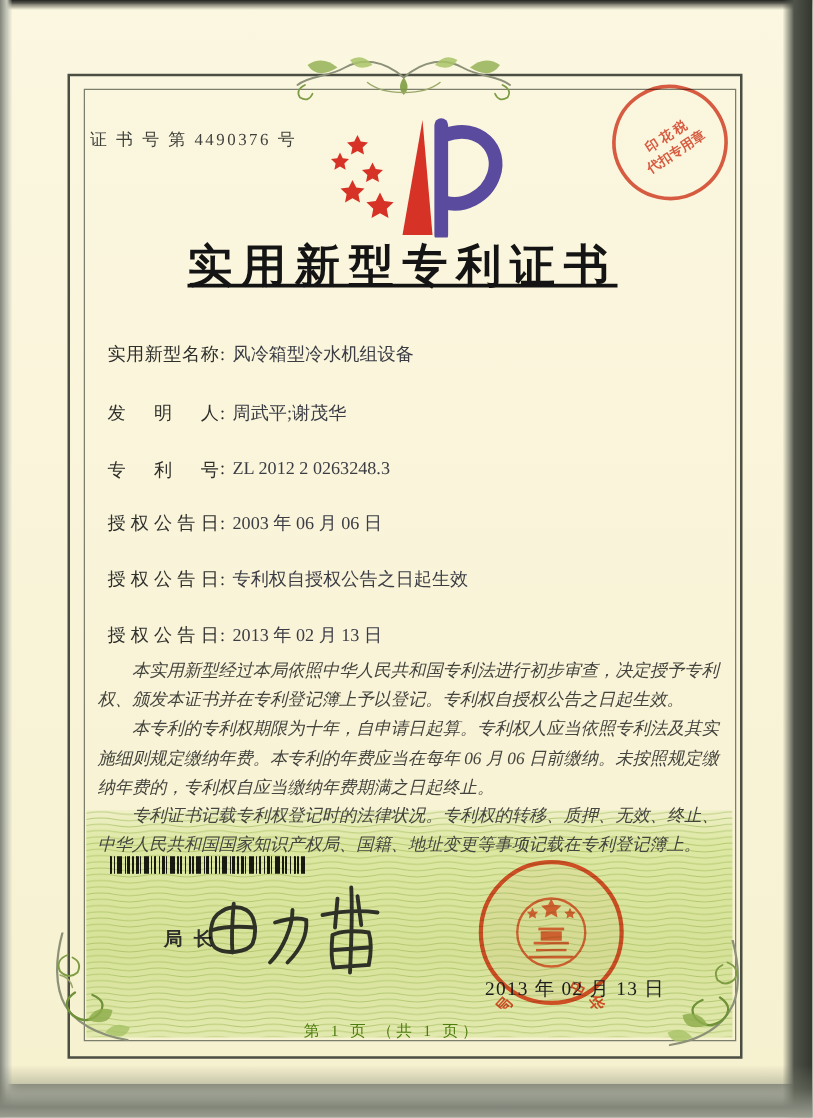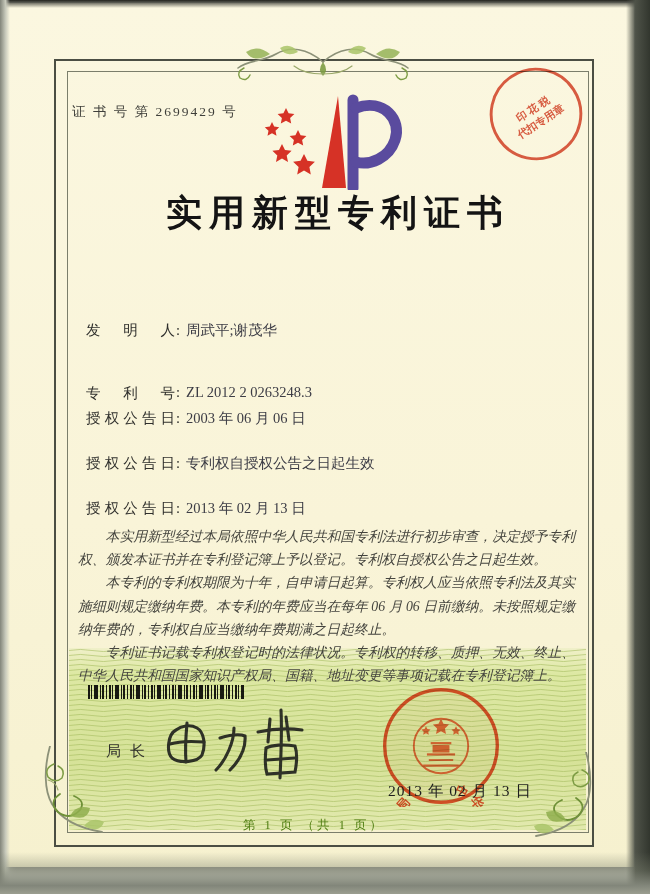--- a/index.html
+++ b/index.html
@@ -15,34 +15,34 @@
   .paper{left:6px;top:3px;width:628px;height:864px;z-index:0;
          background:linear-gradient(180deg,#fbf7e0,#f9f4d8 60%,#f6f1cf);
          box-shadow:0 4px 10px rgba(40,40,28,.5);}
   .frame-outer{left:54px;top:59px;width:536px;height:784px;border:2px solid #4b4e43;z-index:2;}
   .frame-inner{left:67px;top:71px;width:520px;height:760px;border:1px solid #7b7e6b;z-index:2;}
   .green-panel{left:69px;top:648px;width:517px;height:182px;z-index:1;
     background:linear-gradient(180deg,#f0f0c9,#dde8a3 14%,#d6e298 62%,#e2e9ae);}
   .green-panel svg{display:block;width:100%;height:100%;}
   
   .cert-number{left:72px;top:103px;font-size:13.5px;letter-spacing:2px;color:#3f3f3a;z-index:4;}
-  .title{left:70px;top:189px;width:536px;text-align:center;font-size:36px;font-weight:bold;
-         letter-spacing:7px;color:#141414;z-index:4;}
+  .title{left:54px;top:189px;width:536px;text-align:center;font-size:36px;font-weight:bold;
+         letter-spacing:7px;color:#141414;z-index:4;text-decoration:underline;}
   .field-row{left:86px;width:500px;font-size:14.5px;color:#2f2f2c;z-index:4;white-space:nowrap;}
   .field-row .lbl{display:inline-block;width:89px;text-align:justify;text-align-last:justify;text-justify:inter-character;vertical-align:top;}
   .field-row .colon{margin:0 2px 0 1px;}
   .field-row .val{color:#3c3c45;margin-left:4px;}
-  .row0{top:274px}.row1{top:321px}.row2{top:384px}.row3{top:409px}.row4{top:454px}.row5{top:499px}
+  .row0{top:274px}.row1{top:321px}.row2{top:367px}.row3{top:409px}.row4{top:454px}.row5{top:499px}
   .body-text{left:78px;top:525px;width:497px;z-index:4;color:#44443e;font-size:13.8px;
              line-height:23.2px;text-align:justify;font-style:italic;}
   .body-text p{margin:0;text-indent:2em;font-family:Liberation Serif, serif;}
   .barcode{left:88px;top:685px;width:156px;height:14px;z-index:4;mix-blend-mode:multiply;
     background:repeating-linear-gradient(90deg,#1c1c1c 0 1px,rgba(0,0,0,0) 1px 3px),
                repeating-linear-gradient(90deg,#1c1c1c 0 2px,rgba(0,0,0,0) 2px 7px);}
-  .sig-label{left:106px;top:742px;font-size:15px;letter-spacing:9px;color:#2e2e2a;z-index:4;}
+  .sig-label{left:131px;top:742px;font-size:15px;letter-spacing:9px;color:#2e2e2a;z-index:4;font-weight:bold;}
   .sig-svg{left:160px;top:706px;z-index:5;mix-blend-mode:multiply;}
   .seal-svg{left:380px;top:685px;z-index:5;mix-blend-mode:multiply;opacity:.93;}
   .seal-date{left:388px;top:781px;font-size:15.5px;letter-spacing:1px;color:#1d1d1d;z-index:5;}
   .footer{left:54px;top:817px;width:520px;text-align:center;font-size:12.5px;letter-spacing:3px;color:#4d7c0f;z-index:4;}
   .tax-stamp{left:480px;top:58px;width:112px;height:112px;z-index:5;transform:rotate(-33deg);opacity:.88;mix-blend-mode:multiply;}
   .logo{left:252px;top:92px;z-index:4;}
   .ornament{z-index:3;}
 </style>
 </head>
 <body>
@@ -96,21 +96,21 @@
   <svg class="abs ornament" style="left:512px;top:752px" width="84" height="90" viewBox="0 0 84 90">
     <g fill="none" stroke-linecap="round" transform="translate(84,0) scale(-1,1)">
       <path d="M10 0 C4 22 4 44 12 56 C20 70 36 80 60 84" stroke="#8c9178" stroke-width="1.8"></path>
       <path d="M14 18 q-10 4 -6 13 q7 7 14 1 q4 -8 -4 -12" stroke="#7d9c44" stroke-width="1.5"></path>
       <path d="M20 46 q-12 8 -2 18 q12 9 22 -2 q6 -9 -6 -14" stroke="#6f9138" stroke-width="1.8"></path>
       <path d="M30 68 q6 -12 20 -8 q-2 14 -20 8" fill="#8fae4e" opacity=".85"></path>
       <path d="M42 78 q8 -10 20 -4 q-4 12 -20 4" fill="#a9c468" opacity=".85"></path>
     </g>
   </svg>
 
-  <div class="abs cert-number">证 书 号 第 2699429 号</div>
+  <div class="abs cert-number">证 书 号 第 4490376 号</div>
 
   <svg class="abs logo" style="left:252px;top:92px" width="152" height="98" viewBox="0 0 152 98">
     <g fill="#d63226">
       <path d="M20 30 l2.2 4.6 5 .6 -3.7 3.5 1 5 -4.5 -2.5 -4.5 2.5 1 -5 -3.7 -3.5 5 -.6z"></path>
       <path d="M34 16 l2.6 5.2 5.8 .7 -4.3 4 1.1 5.7 -5.2 -2.9 -5.2 2.9 1.1 -5.7 -4.3 -4 5.8 -.7z"></path>
       <path d="M46 38 l2.6 5.2 5.8 .7 -4.3 4 1.1 5.7 -5.2 -2.9 -5.2 2.9 1.1 -5.7 -4.3 -4 5.8 -.7z"></path>
       <path d="M30 52 l3 6 6.6 .8 -4.9 4.6 1.3 6.5 -6 -3.3 -6 3.3 1.3 -6.5 -4.9 -4.6 6.6 -.8z"></path>
       <path d="M52 62 l3.4 6.8 7.5 1 -5.5 5.2 1.4 7.4 -6.8 -3.8 -6.8 3.8 1.4 -7.4 -5.5 -5.2 7.5 -1z"></path>
       <polygon points="86,4 70,96 94,96"></polygon>
     </g>
@@ -131,20 +131,23 @@
     </text>
     <text font-size="8.2" fill="#d64830" letter-spacing="2" font-weight="bold">
       <textPath href="#arcCCW" startOffset="74">国家知识产权局</textPath>
     </text>
     <text x="50" y="48" text-anchor="middle" font-size="9.5" fill="#d64830" font-weight="bold">印 花 税</text>
     <text x="50" y="61" text-anchor="middle" font-size="9.5" fill="#d64830" font-weight="bold">代扣专用章</text>
   </svg>
 
   <div class="abs title">实用新型专利证书</div>
 
+  <div class="abs field-row row0">
+    <span class="lbl">实用新型名称</span><span class="colon">:</span><span class="val">风冷箱型冷水机组设备</span>
+  </div>
   <div class="abs field-row row1">
     <span class="lbl">发明人</span><span class="colon">:</span><span class="val">周武平;谢茂华</span>
   </div>
   <div class="abs field-row row2">
     <span class="lbl">专利号</span><span class="colon">:</span><span class="val">ZL 2012 2 0263248.3</span>
   </div>
   <div class="abs field-row row3">
     <span class="lbl">授权公告日</span><span class="colon">:</span><span class="val">2003 年 06 月 06 日</span>
   </div>
   <div class="abs field-row row4">

